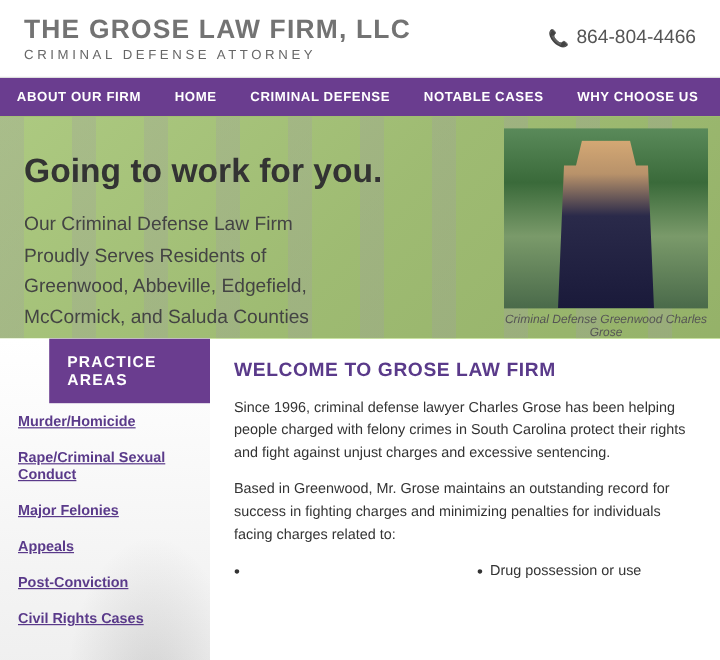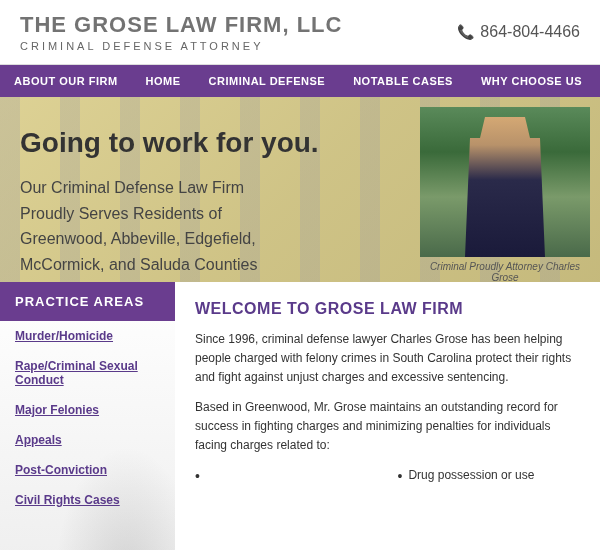--- a/index.html
+++ b/index.html
@@ -49,21 +49,21 @@
       padding: 10px 14px;
       cursor: pointer;
       text-transform: uppercase;
       white-space: nowrap;
       letter-spacing: 0.5px;
     }
 
     
     .hero {
       position: relative;
-      background: #fde047;
+      background: #84cc16;
       height: 185px;
       overflow: hidden;
       display: flex;
       align-items: stretch;
     }
     .hero-bg {
       position: absolute;
       top: 0; left: 0; right: 0; bottom: 0;
       background: linear-gradient(135deg, #c8c8c8 0%, #b0b0b0 50%, #a0a0a0 100%);
       opacity: 0.6;
@@ -148,20 +148,21 @@
       overflow: hidden;
     }
     .sidebar-header {
       background: #6a3d8f;
       color: #fff;
       padding: 12px 15px;
       font-size: 13px;
       font-weight: bold;
       letter-spacing: 1px;
       text-transform: uppercase;
+      margin-left: 41px;
     }
     .sidebar-tree {
       position: absolute;
       bottom: 0; right: 0;
       width: 120px;
       height: 130px;
       opacity: 0.15;
       background: radial-gradient(ellipse at 60% 100%, #333 0%, transparent 70%);
     }
     .sidebar-item-link {
@@ -242,21 +243,21 @@
 
 <div class="hero">
   <div class="hero-bg"></div>
   <div class="hero-columns"></div>
   <div class="hero-text">
     <div class="hero-heading">Going to work for you.</div>
     <div class="hero-desc">Our Criminal Defense Law Firm Proudly Serves Residents of Greenwood, Abbeville, Edgefield, McCormick, and Saluda Counties and surrounding areas</div>
   </div>
   <div class="hero-image-container">
     <div class="hero-image"></div>
-    <div class="hero-image-caption">Criminal Proudly Attorney Charles Grose</div>
+    <div class="hero-image-caption">Criminal Defense Greenwood Charles Grose</div>
   </div>
 </div>
 
 <div class="bottom-section">
 
   <div class="sidebar">
     <div class="sidebar-header">PRACTICE AREAS</div>
     <div class="sidebar-tree"></div>
     <a class="sidebar-item-link">Murder/Homicide</a>
     <a class="sidebar-item-link">Rape/Criminal Sexual Conduct</a>

